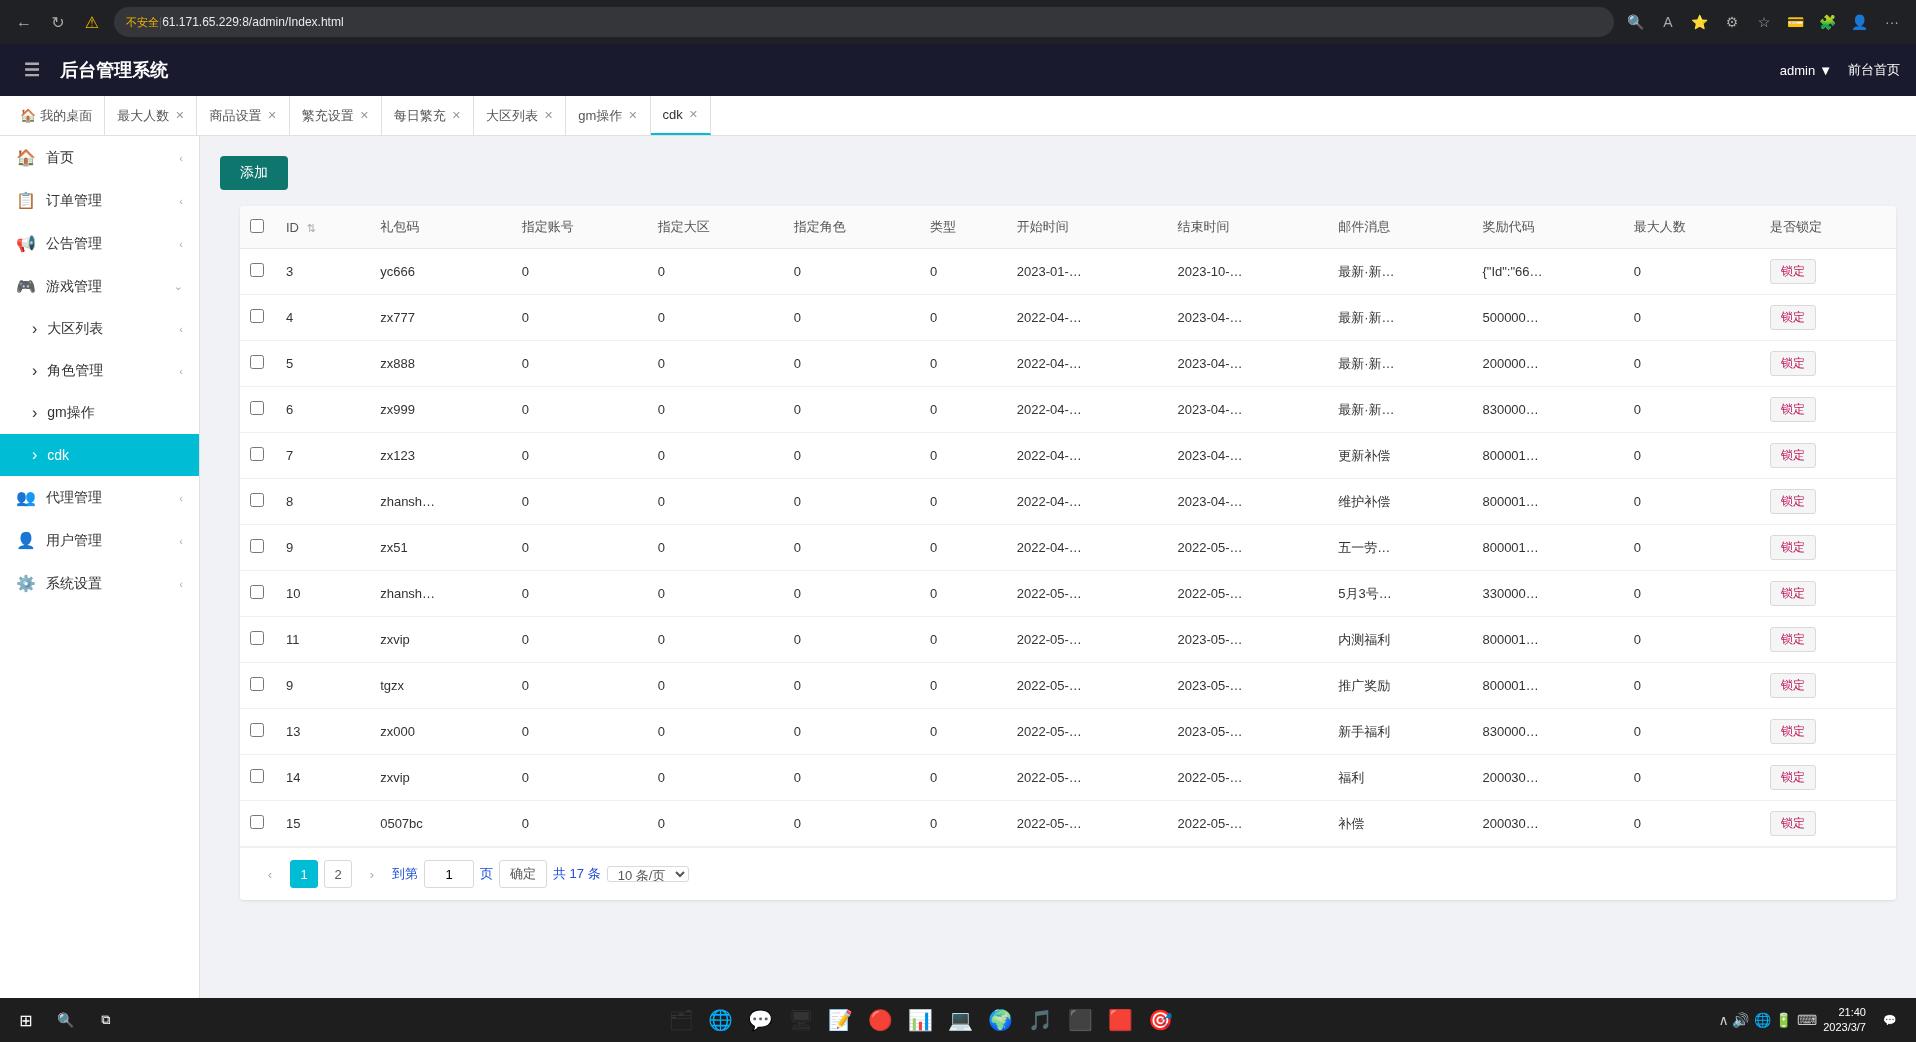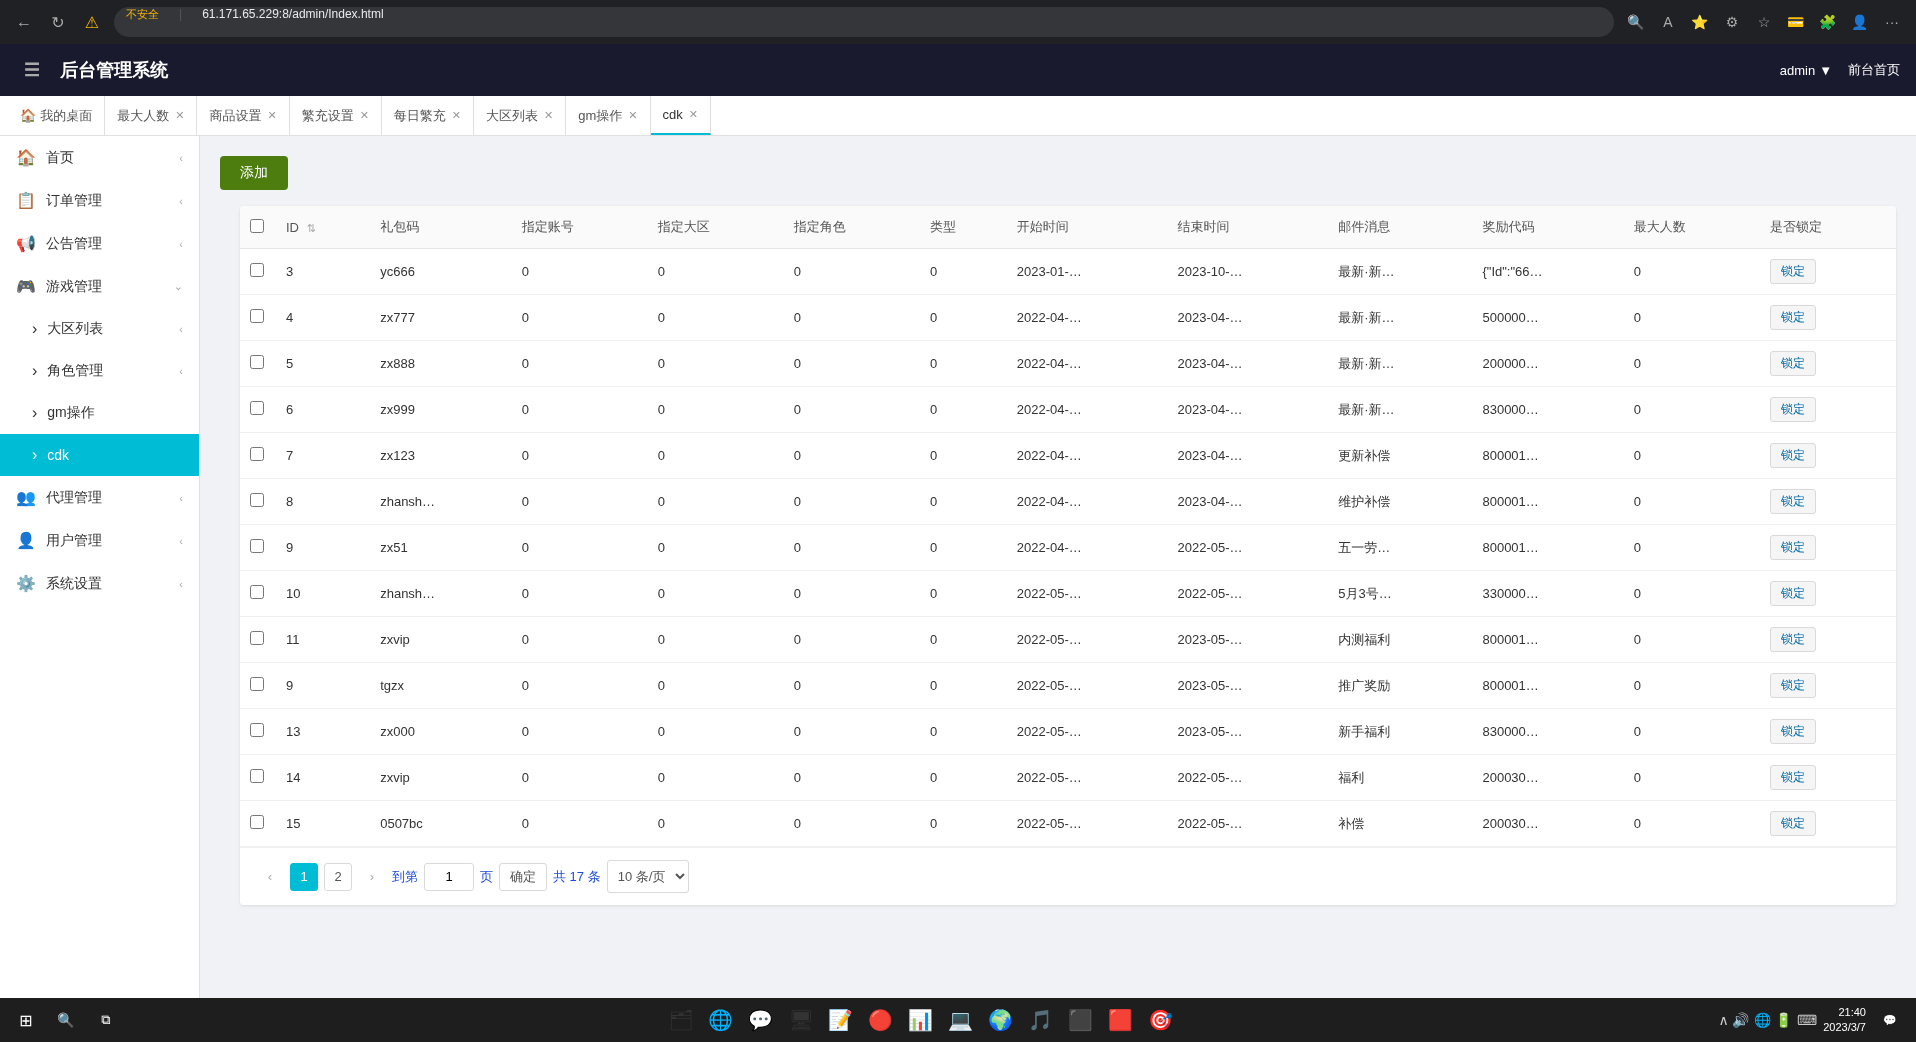--- a/index.html
+++ b/index.html
@@ -2,21 +2,21 @@
 <html><head>
   <meta charset="utf-8">
   <style>
     * { margin: 0; padding: 0; box-sizing: border-box; }
     body { font-family: Microsoft YaHei, Arial, sans-serif; font-size: 13px; background: #f0f2f5; color: #333; width: 1916px; min-height: 1042px; overflow-x: hidden; }
 
     
     .browser-chrome { background: #202124; height: 44px; display: flex; align-items: center; padding: 0 10px; gap: 8px; }
     .browser-nav-btns { display: flex; gap: 6px; align-items: center; }
     .browser-nav-btn { color: #aaa; font-size: 16px; cursor: pointer; width: 28px; height: 28px; display: flex; align-items: center; justify-content: center; border-radius: 50%; }
-    .browser-address-bar { flex: 1; background: #35363a; border-radius: 20px; height: 30px; display: flex; align-items: flex-start; padding: 0 12px; color: #e8eaed; font-size: 12px; gap: 20px; }
+    .browser-address-bar { flex: 1; background: #35363a; border-radius: 20px; height: 30px; display: flex; align-items: center; padding: 0 12px; color: #e8eaed; font-size: 12px; gap: 0; }
     .browser-toolbar-right { display: flex; gap: 4px; align-items: center; }
     .browser-toolbar-btn { color: #aaa; width: 28px; height: 28px; display: flex; align-items: center; justify-content: center; border-radius: 50%; font-size: 14px; cursor: pointer; }
 
     
     .app-header { background: #1a1a2e; height: 52px; display: flex; align-items: center; justify-content: space-between; padding: 0 16px; }
     .app-title { color: #fff; font-size: 18px; font-weight: bold; display: flex; align-items: center; gap: 12px; }
     .hamburger-btn { color: #aaa; font-size: 18px; cursor: pointer; padding: 4px 8px; border-radius: 4px; }
     .header-right { display: flex; align-items: center; gap: 16px; }
     .admin-btn { color: #fff; font-size: 13px; cursor: pointer; display: flex; align-items: center; gap: 4px; }
     .home-btn { color: #fff; font-size: 13px; cursor: pointer; }
@@ -37,42 +37,42 @@
     .sidebar-item.active { background: #00bcd4; color: #fff; }
     .sidebar-item-left { display: flex; align-items: center; gap: 10px; }
     .sidebar-icon { font-size: 16px; }
     .sidebar-arrow { font-size: 11px; color: #aaa; }
     .sidebar-sub { padding-left: 32px; }
 
     
     .content-area { flex: 1; padding: 20px; overflow-y: auto; background: #f0f2f5; }
 
     
-    .add-btn { background: #4d7c0f; color: #fff; border: none; padding: 8px 20px; font-size: 14px; border-radius: 4px; cursor: pointer; margin-bottom: 16px; }
+    .add-btn { background: #0f766e; color: #fff; border: none; padding: 8px 20px; font-size: 14px; border-radius: 4px; cursor: pointer; margin-bottom: 16px; }
 
     
     .table-container { background: #fff; border-radius: 4px; box-shadow: 0 1px 3px rgba(0,0,0,0.1); overflow: hidden; margin-left: 20px; }
     table { width: 100%; border-collapse: collapse; }
     thead tr { background: #fafafa; }
     th { padding: 12px 10px; text-align: left; font-size: 13px; color: #555; font-weight: 500; border-bottom: 1px solid #e8e8e8; white-space: nowrap; }
     td { padding: 10px 10px; font-size: 13px; color: #333; border-bottom: 1px solid #f0f0f0; white-space: nowrap; }
     .checkbox-cell { width: 36px; }
     .checkbox { width: 14px; height: 14px; cursor: pointer; }
-    .lock-btn { background: #f5f5f5; border: 1px solid #d9d9d9; color: #0369a1; padding: 3px 10px; border-radius: 3px; cursor: pointer; font-size: 12px; }
+    .lock-btn { background: #f5f5f5; border: 1px solid #d9d9d9; color: #be185d; padding: 3px 10px; border-radius: 3px; cursor: pointer; font-size: 12px; }
     .sort-icon { color: #aaa; margin-left: 4px; font-size: 11px; }
 
     
     .pagination { display: flex; align-items: center; gap: 6px; padding: 12px 16px; background: #fff; border-top: 1px solid #f0f0f0; }
     .page-btn { width: 28px; height: 28px; display: flex; align-items: center; justify-content: center; border: 1px solid #d9d9d9; border-radius: 3px; cursor: pointer; font-size: 13px; color: #555; background: #fff; }
     .page-btn.active { background: #00bcd4; color: #fff; border-color: #00bcd4; }
     .page-nav { width: 28px; height: 28px; display: flex; align-items: center; justify-content: center; border-radius: 3px; cursor: pointer; font-size: 13px; color: #aaa; }
     .page-input { width: 50px; height: 28px; border: 1px solid #d9d9d9; border-radius: 3px; text-align: center; font-size: 13px; padding: 0 4px; }
     .page-label { color: #1d4ed8; font-size: 13px; }
     .page-confirm { height: 28px; padding: 0 10px; border: 1px solid #d9d9d9; border-radius: 3px; cursor: pointer; font-size: 13px; background: #fff; color: #555; }
-    .page-size-select { height: 33px; border: 1px solid #d9d9d9; border-radius: 3px; font-size: 13px; padding: 0 6px; background: #fff; color: #555; cursor: pointer; }
+    .page-size-select { height: 16px; border: 1px solid #d9d9d9; border-radius: 3px; font-size: 13px; padding: 0 6px; background: #fff; color: #555; cursor: pointer; }
 
     
     .taskbar { background: #1e1e1e; height: 44px; display: flex; align-items: center; justify-content: space-between; padding: 0 8px; position: fixed; bottom: 0; left: 0; right: 0; }
     .taskbar-left { display: flex; align-items: center; gap: 4px; }
     .taskbar-center { display: flex; align-items: center; gap: 4px; }
     .taskbar-right { display: flex; align-items: center; gap: 6px; color: #fff; font-size: 11px; }
     .taskbar-btn { width: 36px; height: 36px; display: flex; align-items: center; justify-content: center; border-radius: 4px; cursor: pointer; }
     .taskbar-app { height: 36px; min-width: 36px; display: flex; align-items: center; justify-content: center; border-radius: 4px; cursor: pointer; padding: 0 4px; }
     .taskbar-time { text-align: right; line-height: 1.4; }
     .tray-icons { display: flex; align-items: center; gap: 4px; }

